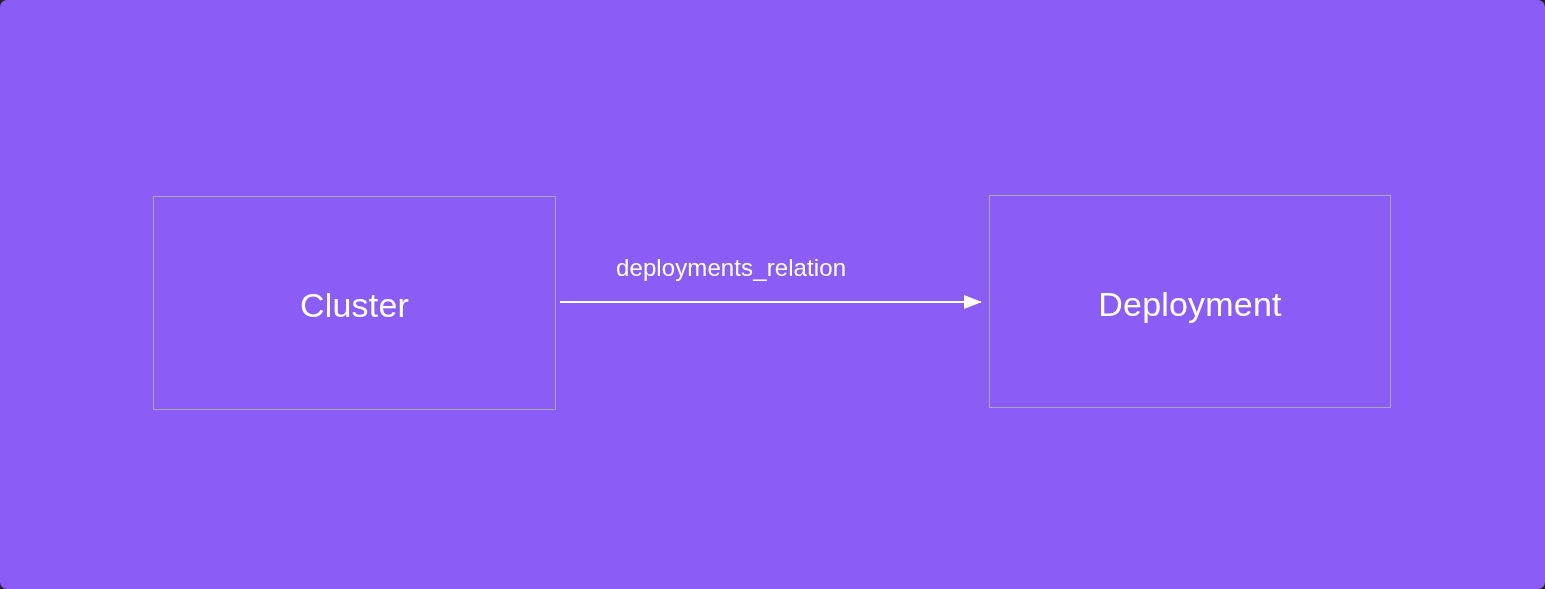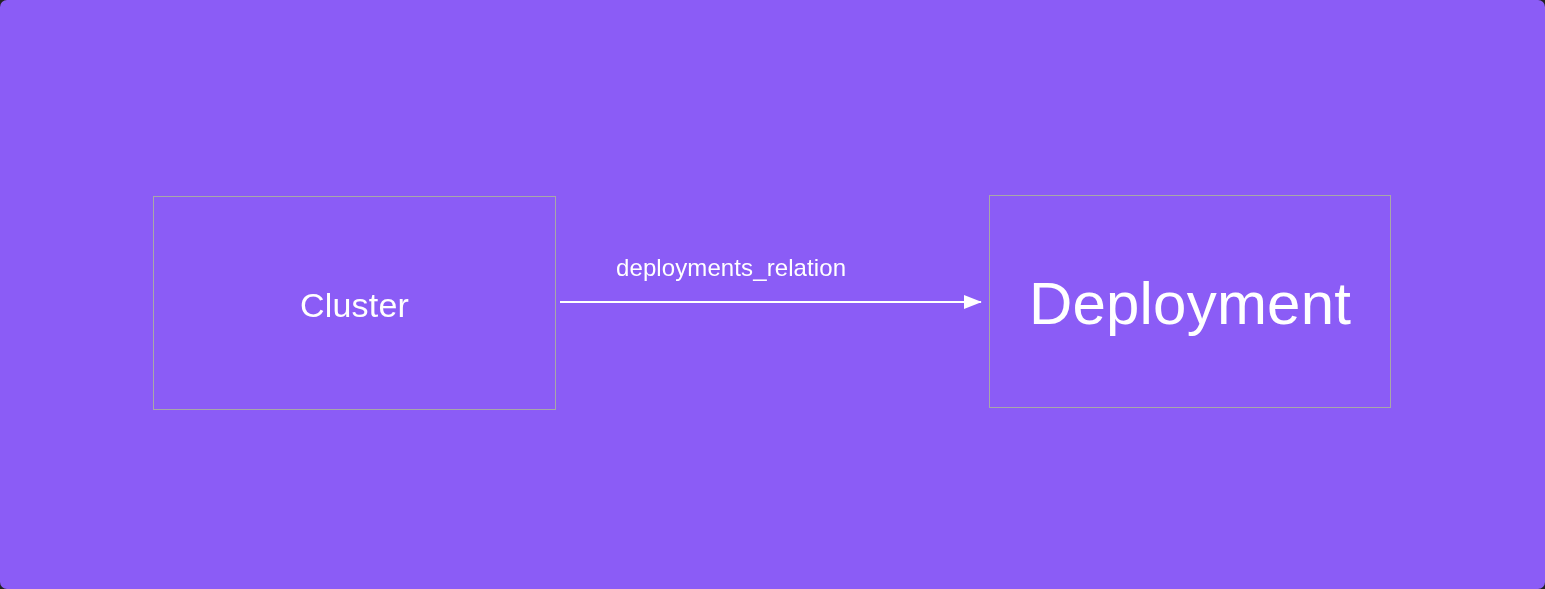--- a/index.html
+++ b/index.html
@@ -47,21 +47,21 @@
     transform: translateY(2px);
   }
   #node-deployment {
     left: 989px;
     top: 195px;
     width: 402px;
     height: 213px;
     border: 1.5px solid #a8a8a8;
   }
   #node-deployment .node-label {
-    font-size: 60px;
+    font-size: 34px;
     transform: translateY(2px);
   }
   #edge-layer {
     position: absolute;
     left: 0;
     top: 0;
     width: 1545px;
     height: 589px;
     pointer-events: none;
   }

